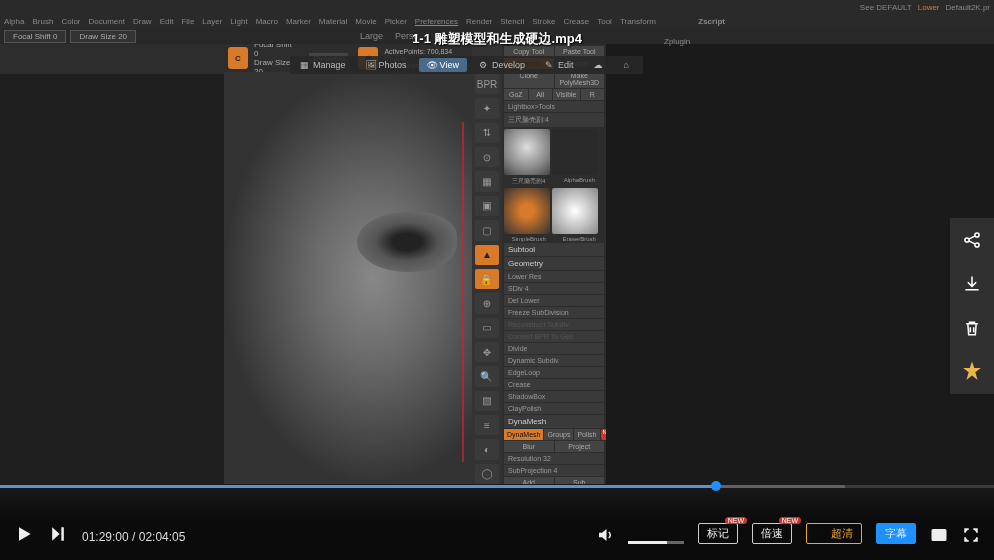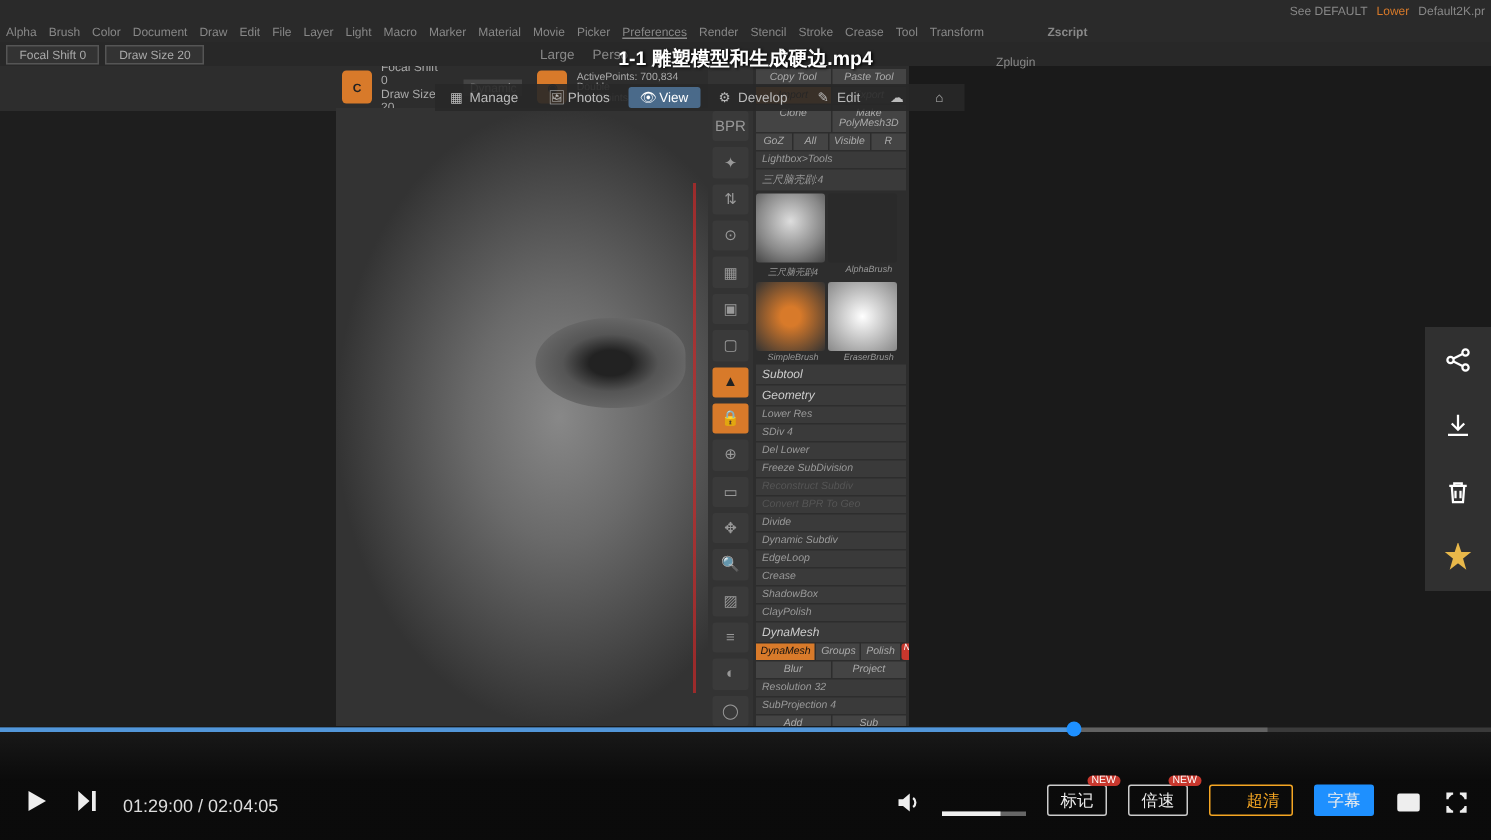--- a/index.html
+++ b/index.html
@@ -43,21 +43,21 @@
 .zview .orange-sq { width: 22px; height: 22px; background: #d87a2a; border-radius: 3px; display: flex; align-items: center; justify-content: center; color: #222; font-weight: bold; }
 .zview .closeup { position: absolute; top: 28px; left: 0; right: 0; bottom: 0; background: radial-gradient(ellipse 60% 50% at 60% 50%, #888 0%, #6a6a6a 40%, #4a4a4a 75%, #333); }
 .zview .closeup .eye-detail { position: absolute; right: 15px; top: 140px; width: 100px; height: 60px; background: radial-gradient(ellipse,#222 20%,#555 45%,#7a7a7a); border-radius: 50% 40% 45% 50%; }
 .zview .red-line { position: absolute; right: 8px; top: 50px; width: 2px; height: 340px; background: rgba(200,40,40,0.7); }
 
 .side-tools { width: 30px; background: #333; display: flex; flex-direction: column; align-items: center; gap: 4px; padding-top: 30px; }
 .side-tools .stool { width: 24px; height: 24px; background: #3a3a3a; border-radius: 2px; cursor: pointer; display: flex; align-items: center; justify-content: center; font-size: 10px; color: #999; }
 .side-tools .stool.orange { background: #d87a2a; color: #222; }
 
 .right-panel { width: 104px; background: #2d2d2d; font-size: 8px; overflow: hidden; }
-.right-panel .sect { padding: 2px; font-style: italic; }
+.right-panel .sect { padding: 2px; }
 .right-panel .hdr { background: #3a3a3a; padding: 2px 4px; color: #ccc; margin-bottom: 1px; cursor: pointer; }
 .right-panel .btn-row { display: flex; gap: 1px; margin-bottom: 1px; }
 .right-panel .rbtn { flex: 1; background: #444; padding: 2px 3px; text-align: center; color: #aaa; cursor: pointer; font-size: 7px; }
 .right-panel .rbtn.orange { background: #d87a2a; color: #111; }
 .right-panel .thumbs { display: flex; gap: 2px; margin: 2px 0; }
 .right-panel .thumb { width: 46px; height: 46px; background: #555; border-radius: 2px; position: relative; }
 .right-panel .thumb.head { background: radial-gradient(circle at 50% 40%,#ddd,#888 60%,#444); }
 .right-panel .thumb.brush { background: radial-gradient(circle,#d87a2a 20%,#333); }
 .right-panel .thumb-lbl { font-size: 6px; text-align: center; color: #999; }
 .right-panel .cell { background: #3a3a3a; padding: 2px 4px; margin-bottom: 1px; color: #999; font-size: 7px; cursor: pointer; display:flex; justify-content:space-between; }

